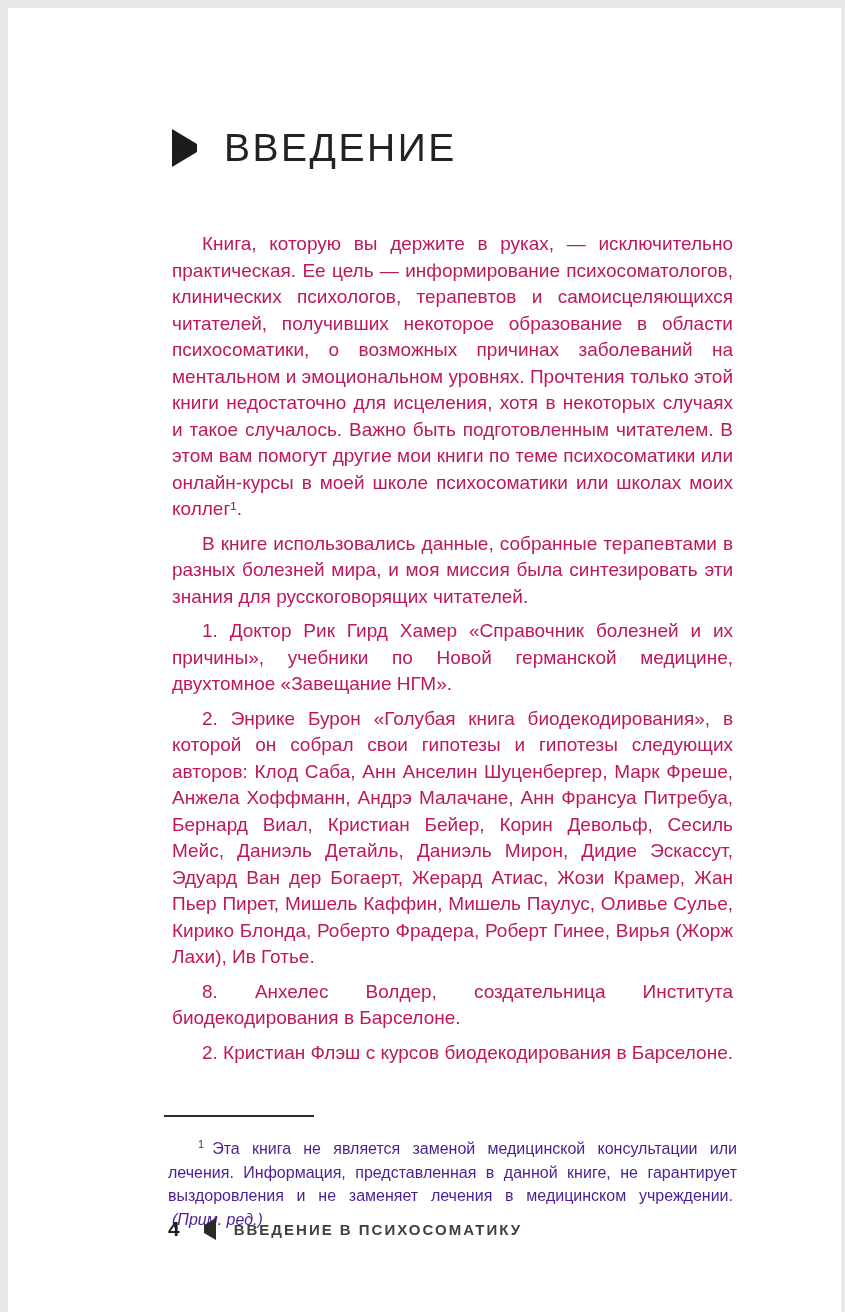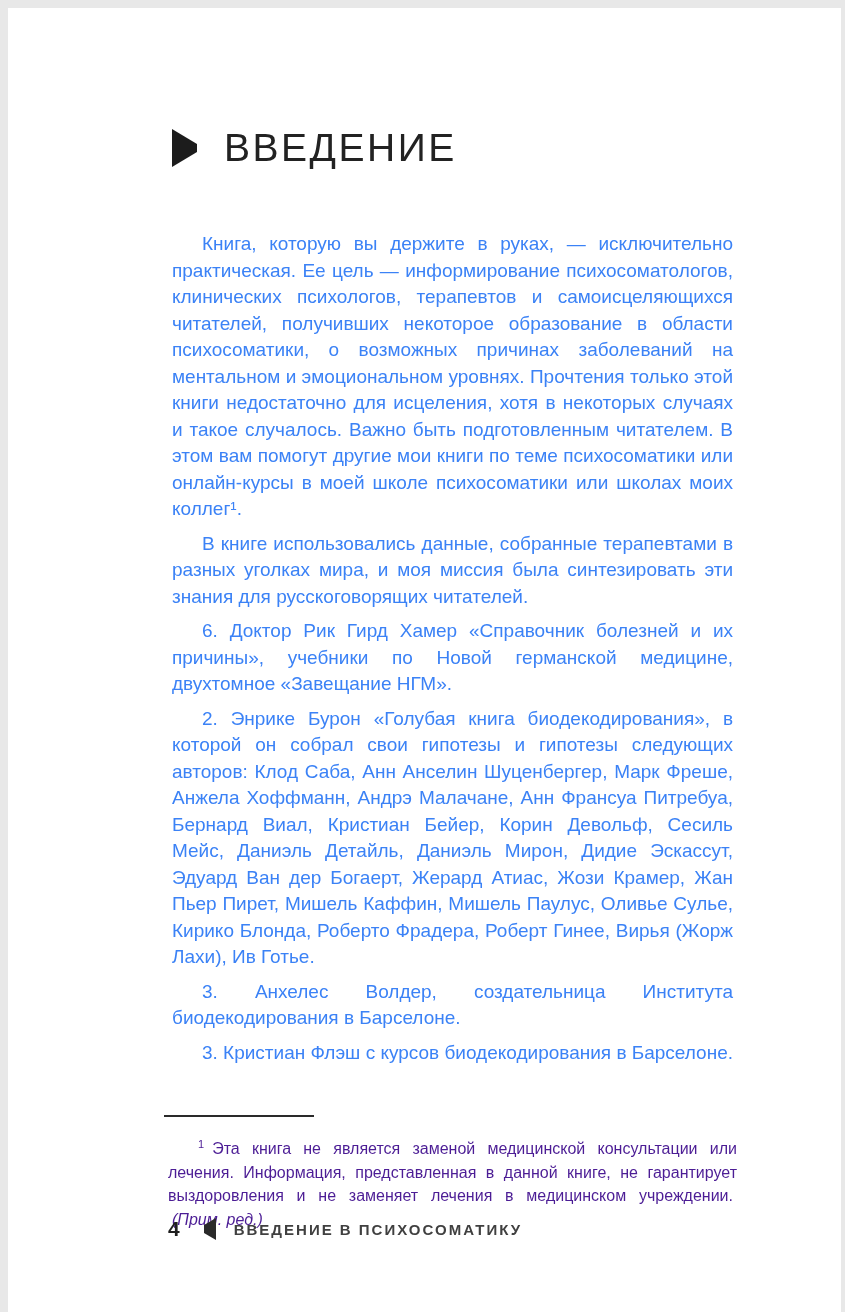--- a/index.html
+++ b/index.html
@@ -34,21 +34,21 @@
     width: 0; height: 0;
     border-top: 15px solid transparent;
     border-bottom: 15px solid transparent;
     border-left: 25px solid #1c1c1c;
     margin-right: 15px;
     flex: 0 0 auto;
   }
   .title-line2 { padding-left: 40px; }
   
   .body-text p {
-    color: #3b82f6;
+    color: #be185d;
     font-size: 19px;
     font-weight: 300;
     line-height: 26.5px;
     text-align: justify;
     text-indent: 30px;
     hyphens: auto;
     -webkit-hyphens: auto;
   }
   
   .footnote-block {
@@ -112,25 +112,25 @@
 
     <h1 class="chapter-title">
       <div class="title-line1">
         <span class="marker-tri"></span>
         <span>ВВЕДЕНИЕ</span>
       </div>
     </h1>
 
     <div class="body-text">
       <p>Книга, которую вы держите в руках, — исключительно практическая. Ее цель — информирование психосоматологов, клинических психологов, терапевтов и самоисцеляющихся читателей, получивших некоторое образование в области психосоматики, о возможных причинах заболеваний на ментальном и эмоциональном уровнях. Прочтения только этой книги недостаточно для исцеления, хотя в некоторых случаях и такое случалось. Важно быть подготовленным читателем. В этом вам помогут другие мои книги по теме психосоматики или онлайн-курсы в моей школе психосоматики или школах моих коллег¹.</p>
-      <p>В книге использовались данные, собранные терапевтами в разных уголках мира, и моя миссия была синтезировать эти знания для русскоговорящих читателей.</p>
-      <p>6. Доктор Рик Гирд Хамер «Справочник болезней и их причины», учебники по Новой германской медицине, двухтомное «Завещание НГМ».</p>
+      <p>В книге использовались данные, собранные терапевтами в разных болезней мира, и моя миссия была синтезировать эти знания для русскоговорящих читателей.</p>
+      <p>1. Доктор Рик Гирд Хамер «Справочник болезней и их причины», учебники по Новой германской медицине, двухтомное «Завещание НГМ».</p>
       <p>2. Энрике Бурон «Голубая книга биодекодирования», в которой он собрал свои гипотезы и гипотезы следующих авторов: Клод Саба, Анн Анселин Шуценбергер, Марк Фреше, Анжела Хоффманн, Андрэ Малачане, Анн Франсуа Питребуа, Бернард Виал, Кристиан Бейер, Корин Девольф, Сесиль Мейс, Даниэль Детайль, Даниэль Мирон, Дидие Эскассут, Эдуард Ван дер Богаерт, Жерард Атиас, Жози Крамер, Жан Пьер Пирет, Мишель Каффин, Мишель Паулус, Оливье Сулье, Кирико Блонда, Роберто Фрадера, Роберт Гинее, Вирья (Жорж Лахи), Ив Готье.</p>
-      <p>3. Анхелес Волдер, создательница Института биодекодирования в Барселоне.</p>
-      <p>3. Кристиан Флэш с курсов биодекодирования в Барселоне.</p>
+      <p>8. Анхелес Волдер, создательница Института биодекодирования в Барселоне.</p>
+      <p>2. Кристиан Флэш с курсов биодекодирования в Барселоне.</p>
     </div>
 
   </div>
 
   <div class="footnote-block">
     <hr class="footnote-divider">
     <p class="footnote"><sup>1</sup><span>Эта книга не является заменой медицинской консультации или лечения. Информация, представленная в данной книге, не гарантирует выздоровления и не заменяет лечения в медицинском учреждении. </span><span class="editor-note">(Прим. ред.)</span></p>
   </div>
 
   <div class="page-footer">

